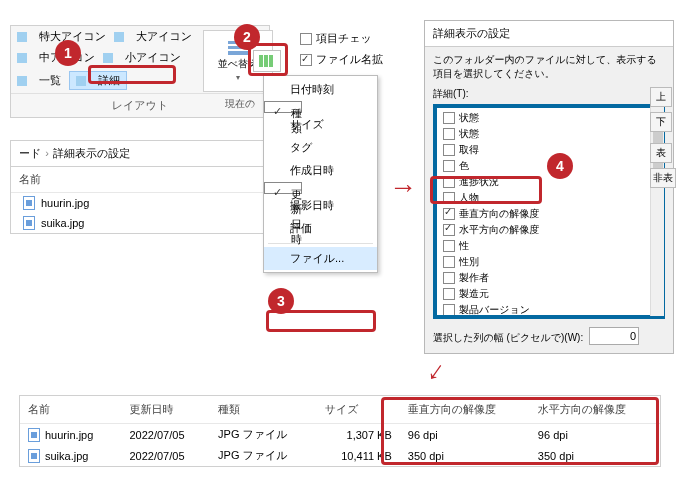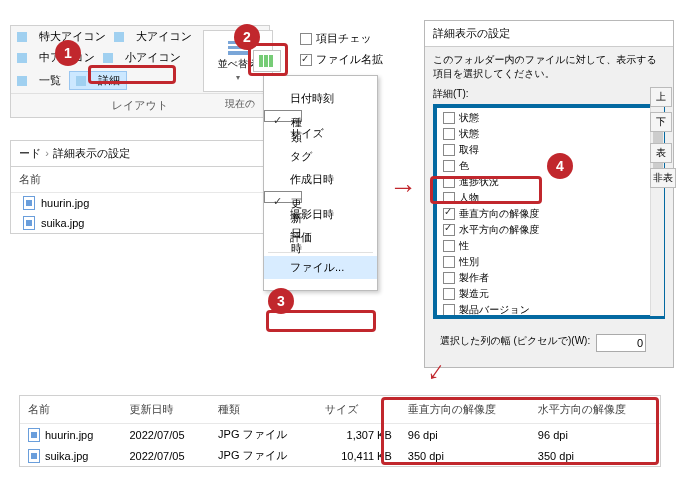--- a/index.html
+++ b/index.html
@@ -34,37 +34,37 @@
   
   .cols-btn { position: absolute; left: 253px; top: 50px; width: 28px; height: 22px; border: 1px solid #c0c0c0; background: #fff; display: flex; align-items: center; justify-content: center; }
   .cols-btn svg { width: 16px; height: 12px; }
   
   .ribbon-right { position: absolute; left: 300px; top: 28px; }
   .ribbon-right .line { display: flex; align-items: center; gap: 4px; padding: 3px 0; }
   .chk { width: 12px; height: 12px; border: 1px solid #888; }
   .chk.on::after { content: "✓"; font-size: 10px; position: relative; top: -3px; left: 0; color: #333; }
   
   
-  .menu { position: absolute; left: 263px; top: 75px; width: 115px; background: #fff; border: 1px solid #bcbcbc; box-shadow: 2px 2px 4px rgba(0,0,0,.2); padding: 11px 0; z-index: 30; }
+  .menu { position: absolute; left: 263px; top: 75px; width: 115px; background: #fff; border: 1px solid #bcbcbc; box-shadow: 2px 2px 4px rgba(0,0,0,.2); padding: 2px 0; z-index: 30; }
   .menu .mi { padding: 4px 10px 4px 26px; position: relative; font-size: 11px; }
   .menu .mi.chk::before { content: "✓"; position: absolute; left: 8px; top: 3px; color: #333; }
   .menu .sep { height: 1px; background: #e0e0e0; margin: 3px 4px; }
   .menu .mi.sel { background: #d8ecff; }
   
   
   .dlg { position: absolute; left: 424px; top: 20px; width: 250px; border: 1px solid #b8b8b8; background: #f0f0f0; font-size: 11px; }
   .dlg .ttl { padding: 5px 8px; background: #fff; border-bottom: 1px solid #ccc; }
   .dlg .msg { padding: 6px 8px; font-size: 10px; }
   .dlg .lbl { padding: 0 8px 3px; font-size: 10px; }
   .dlg .list { margin: 0 8px; background: #fff; border: 4px solid #0369a1; height: 215px; overflow: hidden; padding: 2px 4px; }
   .dlg .item { padding: 1px 2px; display: flex; align-items: center; gap: 4px; font-size: 10px; }
   .dlg .scrollbar { position: absolute; right: 9px; top: 82px; width: 14px; height: 213px; background: #f0f0f0; border-left: 1px solid #dcdcdc; }
   .dlg .scrollbar .thumb { position: absolute; top: 15px; left: 2px; width: 10px; height: 70px; background: #cdcdcd; }
   .winbtn { position: absolute; border: 1px solid #bbb; background: #f5f5f5; width: 22px; height: 20px; font-size: 10px; display:flex; align-items:center; justify-content:center; }
-  .dlg-foot { display: flex; align-items: flex-start; gap: 6px; padding: 15px; font-size: 10px; }
+  .dlg-foot { display: flex; align-items: flex-end; gap: 6px; padding: 8px; font-size: 10px; }
   .dlg-foot input { width: 50px; height: 18px; text-align: right; border: 1px solid #aaa; font-size: 11px; }
   
   
   .arrow { position: absolute; color: #c1272d; font-size: 28px; font-weight: bold; z-index: 45; }
   
   
   .result { position: absolute; left: 19px; top: 395px; width: 642px; border: 1px solid #d0d0d0; background: #fff; }
   .result table { width: 100%; border-collapse: collapse; font-size: 11px; }
   .result th { text-align: left; font-weight: normal; padding: 6px 8px; color: #444; border-bottom: 1px solid #e8e8e8; }
   .result td { padding: 3px 8px; }

